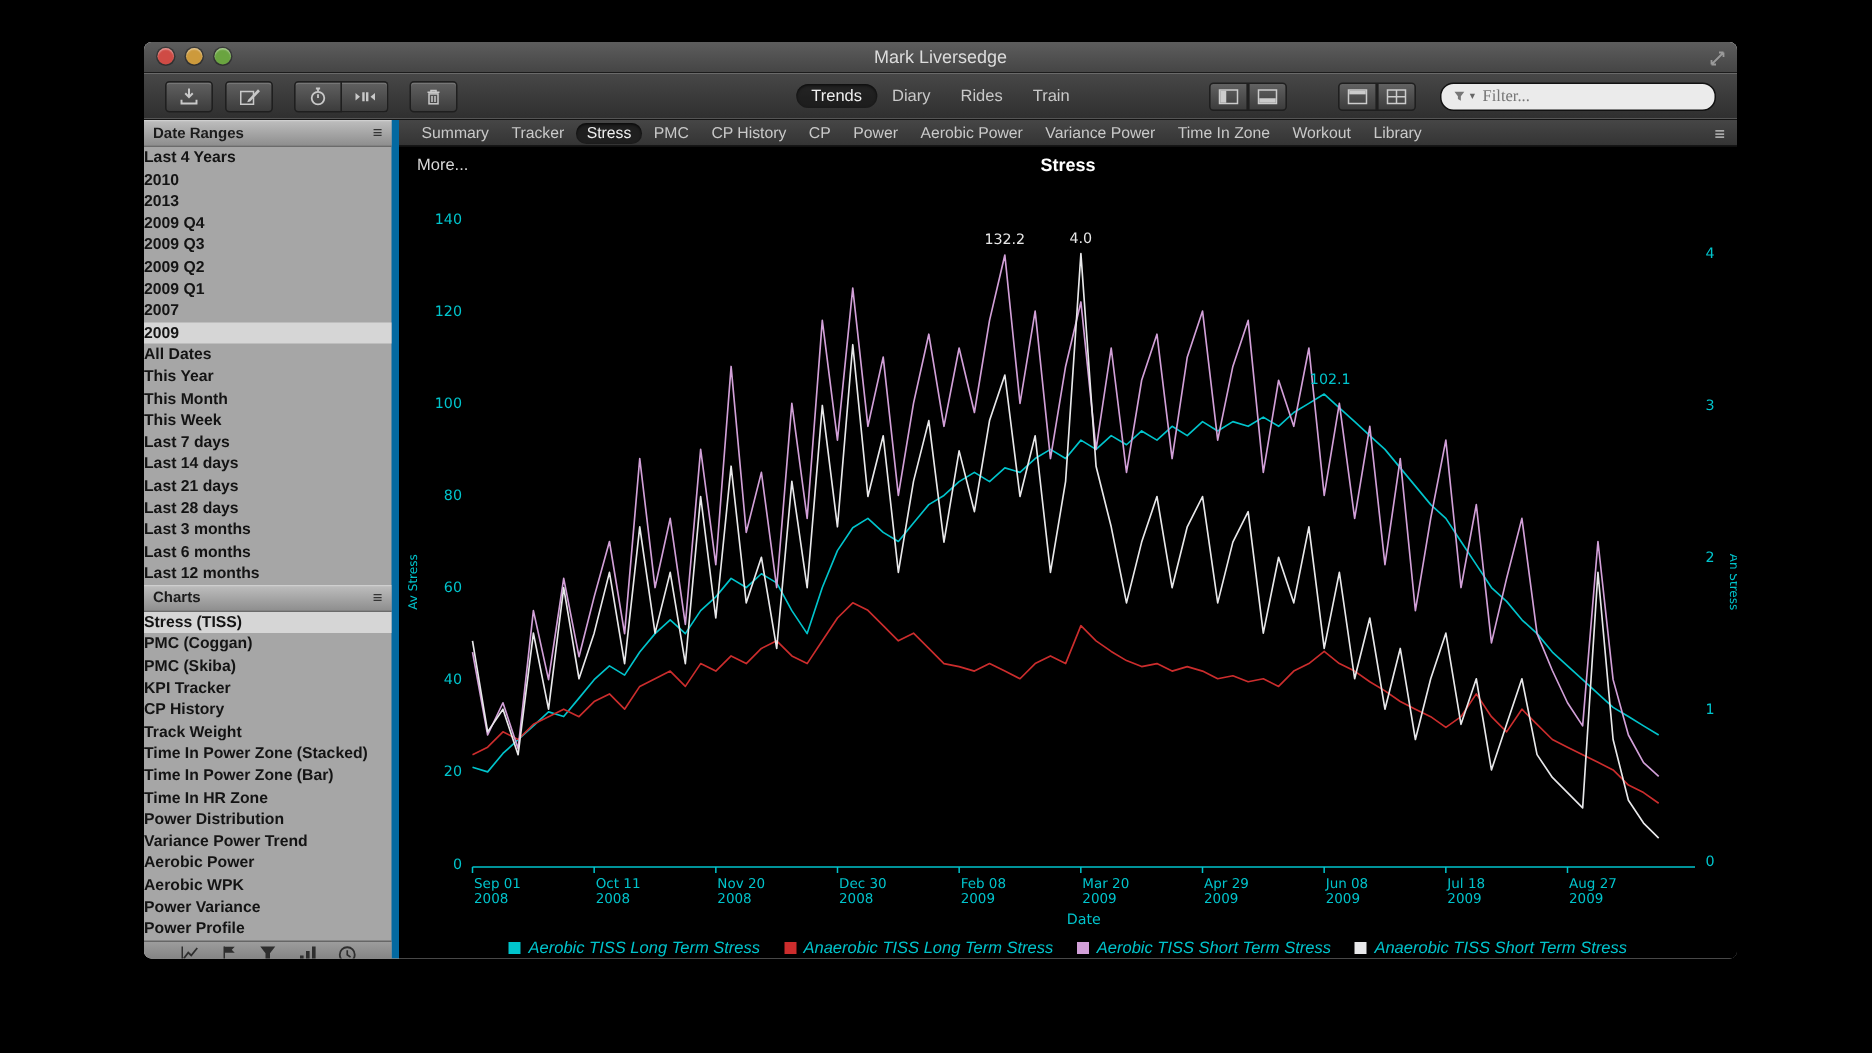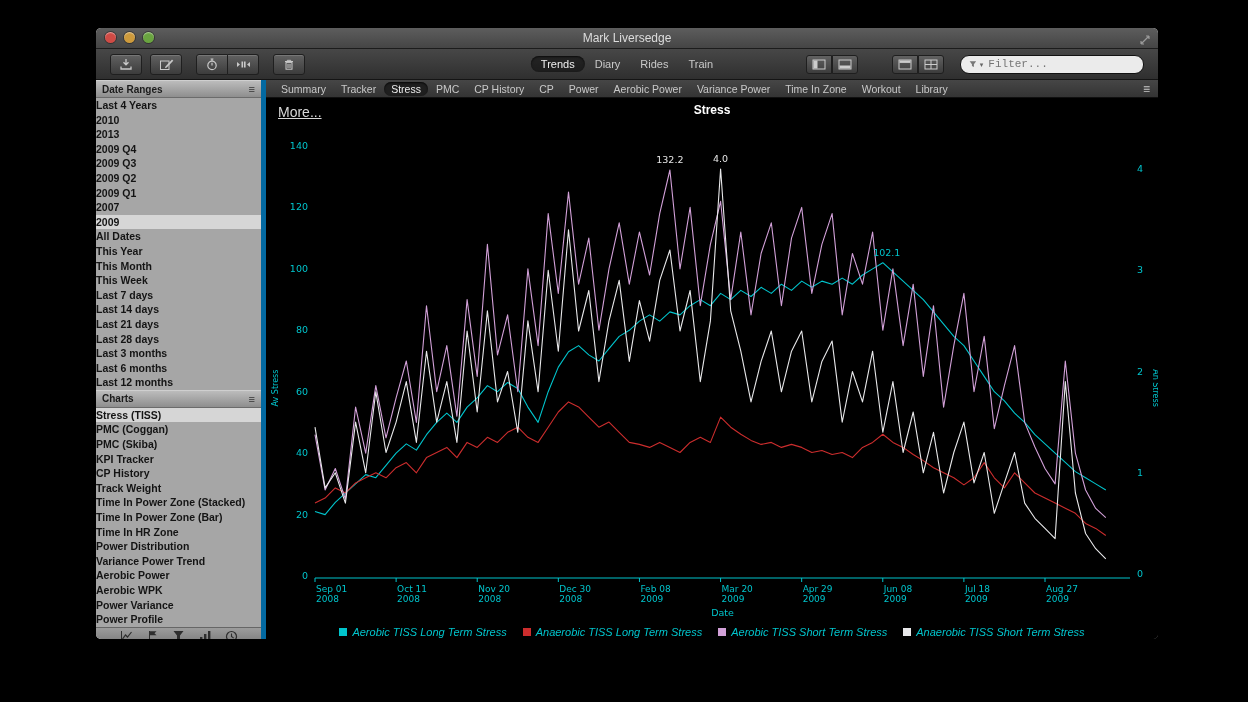--- a/index.html
+++ b/index.html
@@ -18,38 +18,38 @@
   .mr8{margin-right:8px}.mr14{margin-right:14px}
   .grp-l{border-radius:3px 0 0 3px;margin-right:0;}
   .grp-r{border-radius:0 3px 3px 0;border-left:none;}
   .views{position:absolute;left:50%;transform:translateX(-50%);display:flex;align-items:flex-end;}
   .view{font-size:11px;color:#c9c9c9;padding:2px 10px;border-radius:9px;cursor:default;}
   .view.selected{background:rgba(0,0,0,.45);color:#efefef;box-shadow:inset 0 1px 2px rgba(0,0,0,.7);}
   .right-tools{margin-left:auto;display:flex;align-items:center;}
   .panebtn{width:24px;height:17px;background:linear-gradient(#616161,#3c3c3c);border:1px solid #1f1f1f;display:flex;align-items:center;justify-content:center;flex:0 0 auto;}
   .sp34{width:34px}.sp16{width:16px}
   .filter{width:166px;height:17px;border-radius:9px;background:#ebebeb;border:1px solid #121212;display:flex;align-items:center;padding:0 8px;gap:3px;}
-  .filter input{border:none;background:transparent;outline:none;font-size:11px;color:#555;width:100%;font-family:Liberation Mono, monospace;}
+  .filter input{border:none;background:transparent;outline:none;font-size:11px;color:#555;width:100%;font-family:Liberation Serif, serif;}
   .caret{font-size:7px;color:#666;line-height:1;}
   
   .content{flex:1;display:flex;min-height:0;}
   .sidebar{width:165px;flex:0 0 auto;background:#a6a6a6;border-right:5px solid #0369a1;display:flex;flex-direction:column;min-height:0;}
   .side-header{height:16px;flex:0 0 auto;background:linear-gradient(#bcbcbc,#8e8e8e);border-top:1px solid #cfcfcf;border-bottom:1px solid #6b6b6b;display:flex;align-items:center;justify-content:space-between;padding:0 6px;font-size:10px;font-weight:bold;color:#1c1c1c;}
   .menu-glyph{font-size:11px;color:#333;cursor:default;}
   .side-item{height:14.6px;line-height:14.6px;font-size:10.5px;font-weight:bold;color:#141414;white-space:nowrap;overflow:hidden;}
   .side-item.selected{background:#d6d6d6;}
   .side-footer{margin-top:auto;height:17px;flex:0 0 auto;background:linear-gradient(#9c9c9c,#787878);border-top:1px solid #666;display:flex;align-items:center;justify-content:center;gap:13px;}
   .side-footer span{display:flex;align-items:center;}
   .main{flex:1;display:flex;flex-direction:column;min-width:0;background:#000;}
   .tabbar{height:17px;flex:0 0 auto;background:linear-gradient(#464646,#343434);border-bottom:1px solid #101010;display:flex;align-items:center;padding:0 8px;gap:1px;}
   .tab{font-size:10.5px;color:#c9c9c9;padding:1px 7px;border-radius:8px;white-space:nowrap;cursor:default;}
   .tab.selected{background:#1f1f1f;color:#ededed;box-shadow:inset 0 1px 2px rgba(0,0,0,.75);}
   .tab-menu{margin-left:auto;color:#c9c9c9;font-size:12px;}
   .chart-area{flex:1;position:relative;min-height:0;background:#000;}
-  .more{position:absolute;left:12px;top:6px;font-size:14px;color:#d8d8d8;z-index:2;text-decoration:underline;}
+  .more{position:absolute;left:12px;top:6px;font-size:11px;color:#d8d8d8;z-index:2;}
   .chart-title{position:absolute;left:0;right:0;top:5px;text-align:center;font-size:12px;font-weight:bold;color:#fff;z-index:1;}
   svg.chart{position:absolute;left:0;top:0;}
   svg.chart text{font-family:"DejaVu Sans","Liberation Sans",sans-serif;}
   .legend{position:absolute;left:0;right:0;bottom:1px;display:flex;justify-content:center;gap:16px;align-items:center;z-index:2;font-style:italic;}
   .legend-item{display:flex;align-items:center;gap:5px;font-size:11px;color:#00c4cc;white-space:nowrap;}
   .legend-swatch{width:8px;height:8px;display:inline-block;}
 </style>
 </head>
 <body>
 

